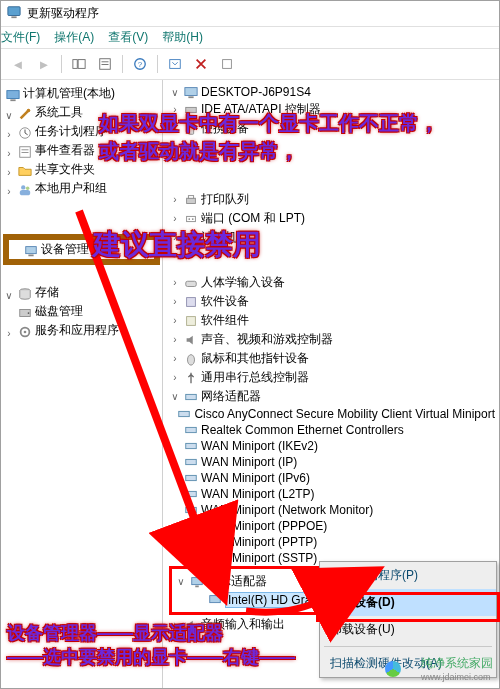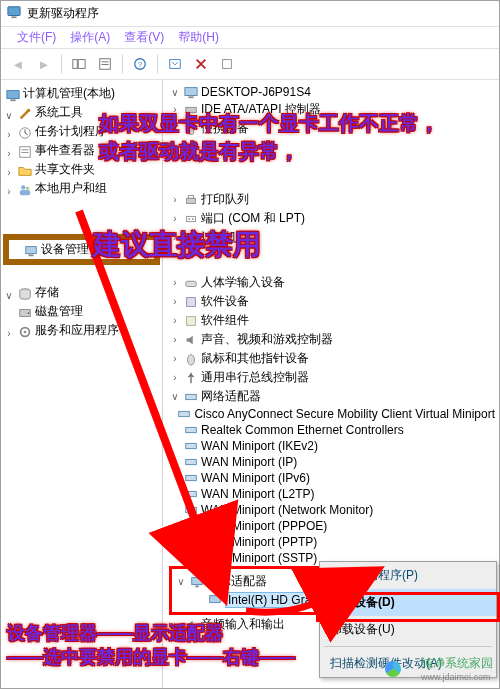--- a/index.html
+++ b/index.html
@@ -1,20 +1,20 @@
 <!DOCTYPE html>
 <html><head>
 <meta charset="utf-8">
 <style>
   * { box-sizing: border-box; margin: 0; padding: 0; font-family: "Microsoft YaHei", "Segoe UI", Tahoma, sans-serif; }
   html, body { width: 500px; height: 689px; overflow: hidden; background:#fff; }
   .window { width: 500px; height: 689px; border: 1px solid #a0a0a0; background:#fff; display:flex; flex-direction:column; position:relative; }
   .titlebar { display:flex; align-items:center; padding:4px 6px; font-size:12px; color:#000; background:#fff; border-bottom:1px solid #e0e0e0; }
   .titlebar .ticon { margin-right:6px; }
-  .menubar { display:flex; gap:14px; padding:2px 16px; font-size:12px; color:#8b5cf6; }
+  .menubar { display:flex; gap:14px; padding:2px 0; font-size:12px; color:#0f766e; }
   .toolbar { display:flex; align-items:center; gap:4px; padding:4px 6px; border-top:1px solid #e0e0e0; border-bottom:1px solid #e0e0e0; }
   .tbtn { width:22px; height:22px; display:flex; align-items:center; justify-content:center; font-size:13px; color:#555; }
   .tbtn.disabled { color:#c0c0c0; }
   .sep { width:1px; height:18px; background:#d0d0d0; margin:0 2px; }
   .body { flex:1; display:flex; min-height:0; }
   .leftpane { width:162px; border-right:1px solid #d0d0d0; overflow:auto; padding:4px 2px; font-size:12px; color:#000; background:#fff; }
   .leftpane .node { display:flex; align-items:flex-end; padding:1px 0; white-space:nowrap; }
   .leftpane .tog { width:12px; text-align:center; font-size:10px; color:#666; display:inline-block; }
   .leftpane .ic { margin:0 3px; display:inline-flex; }
   .leftpane .lbl { }

